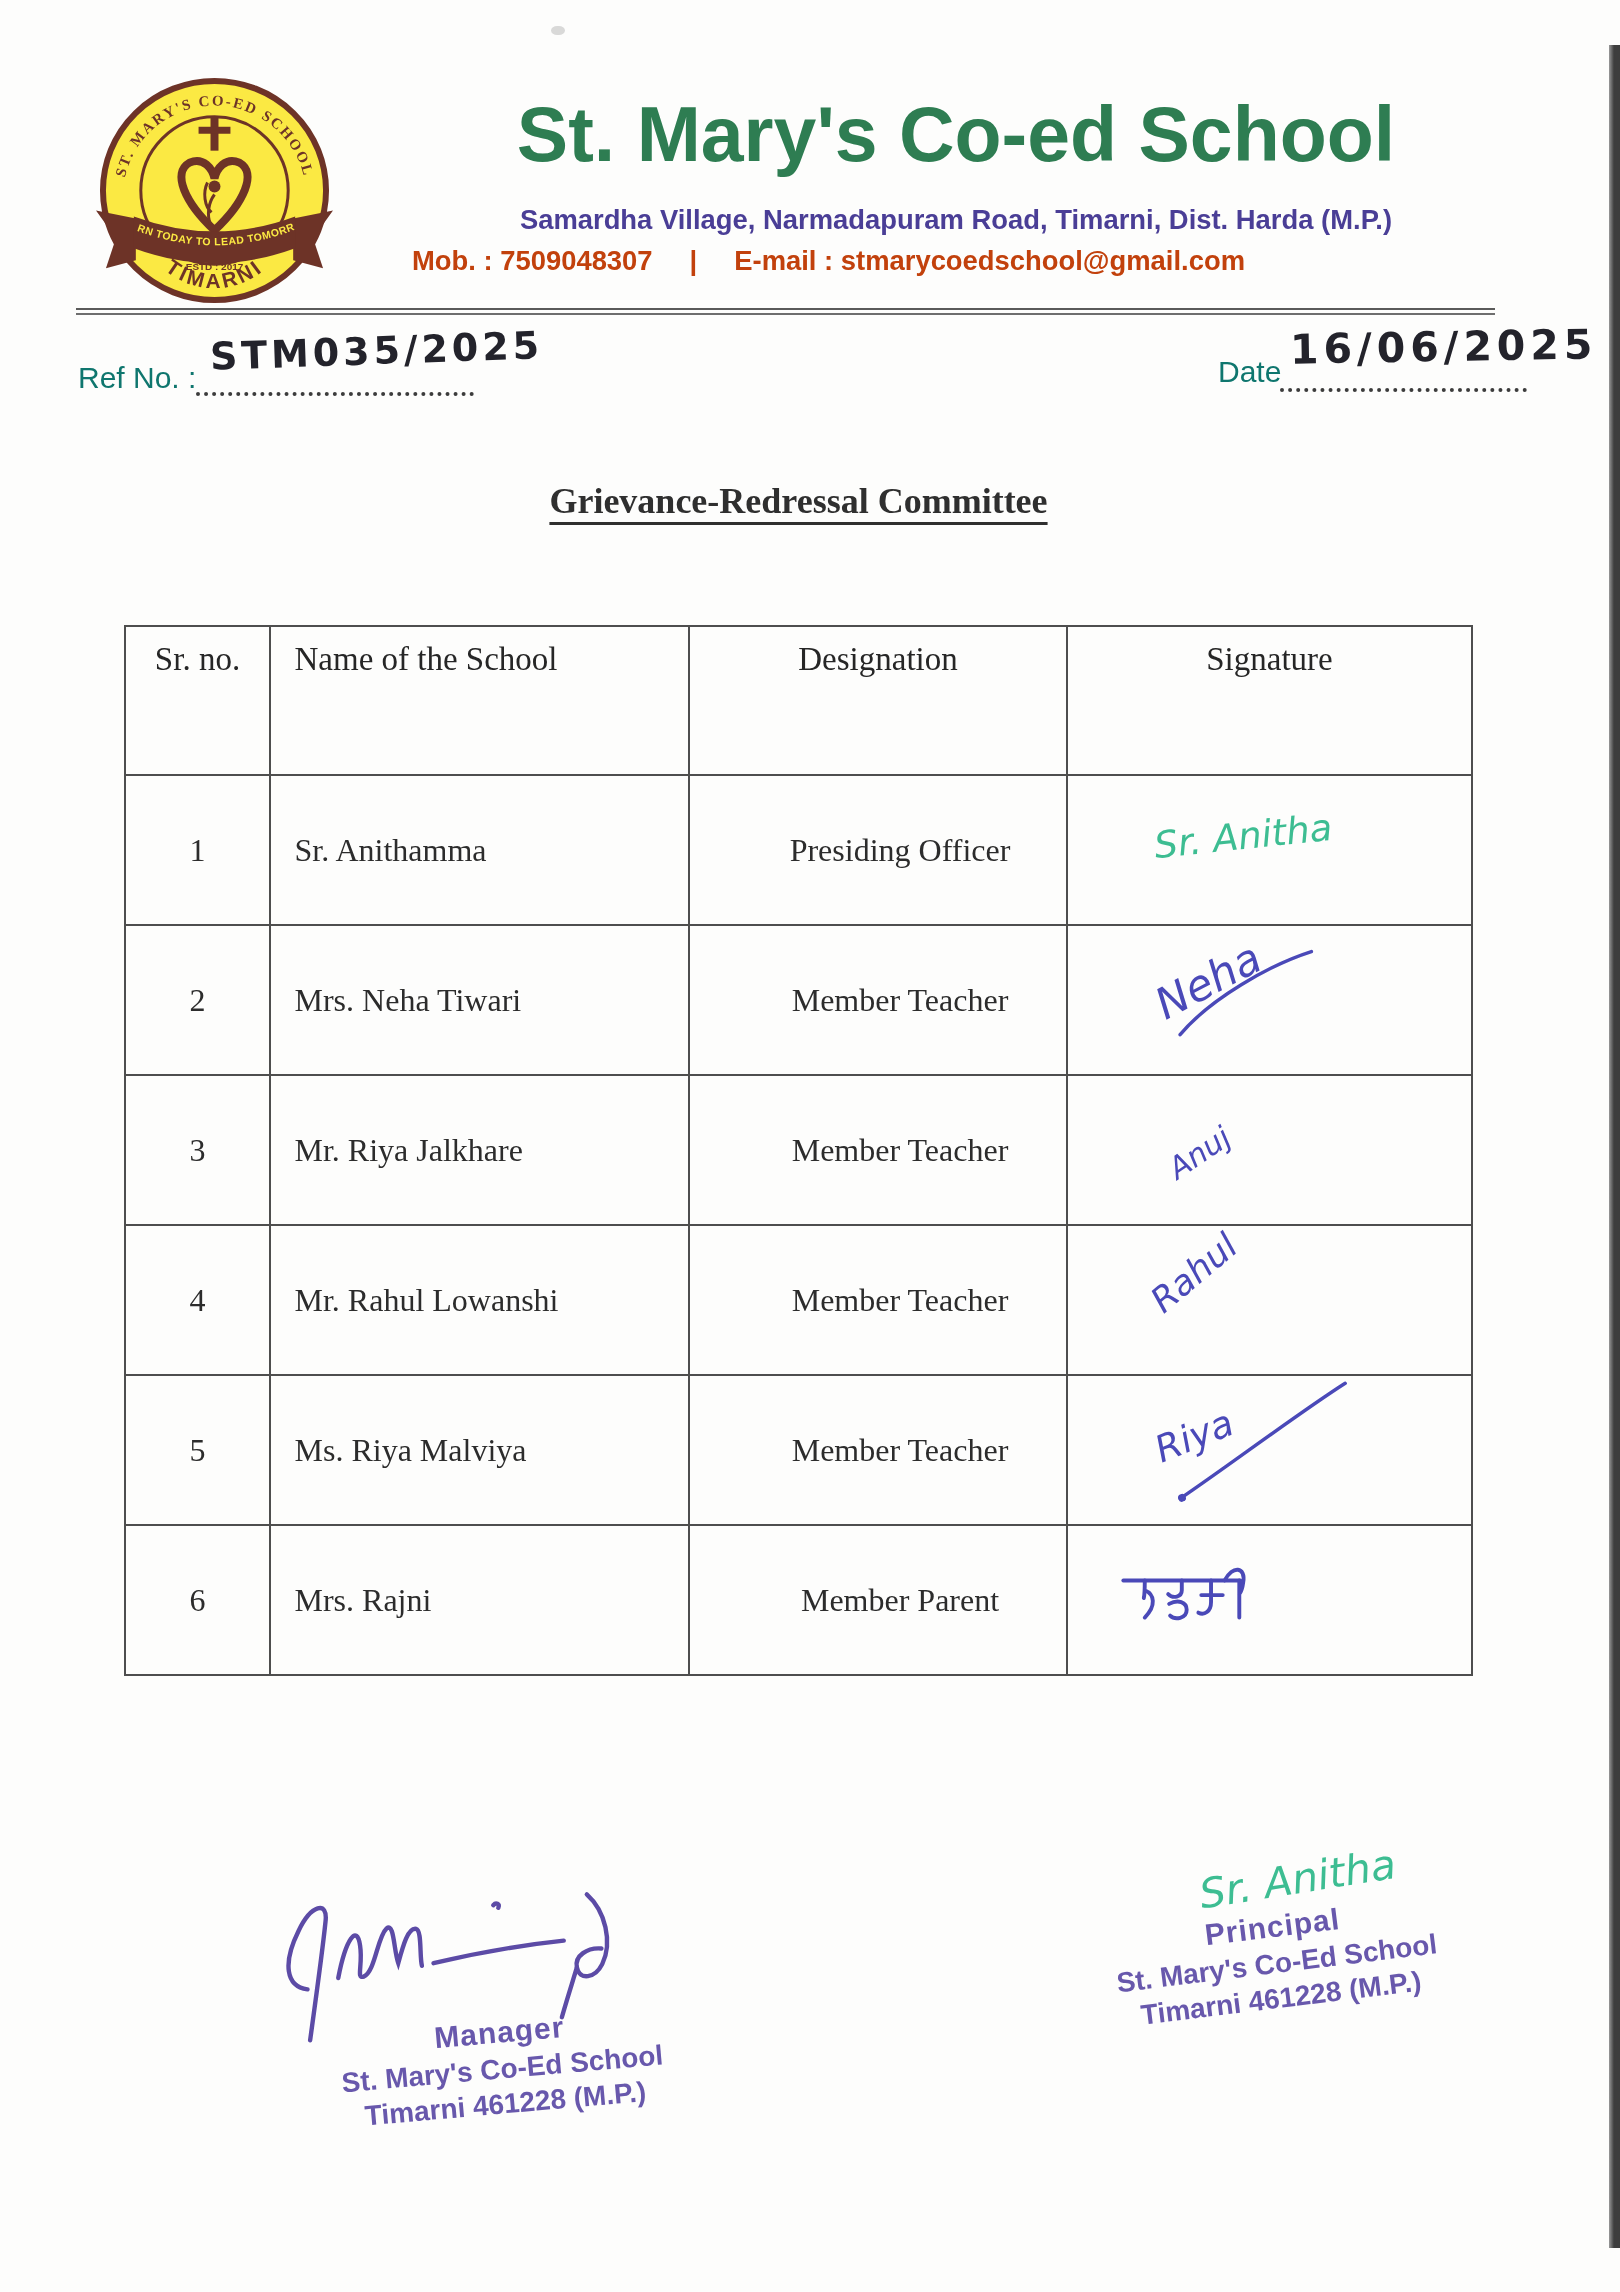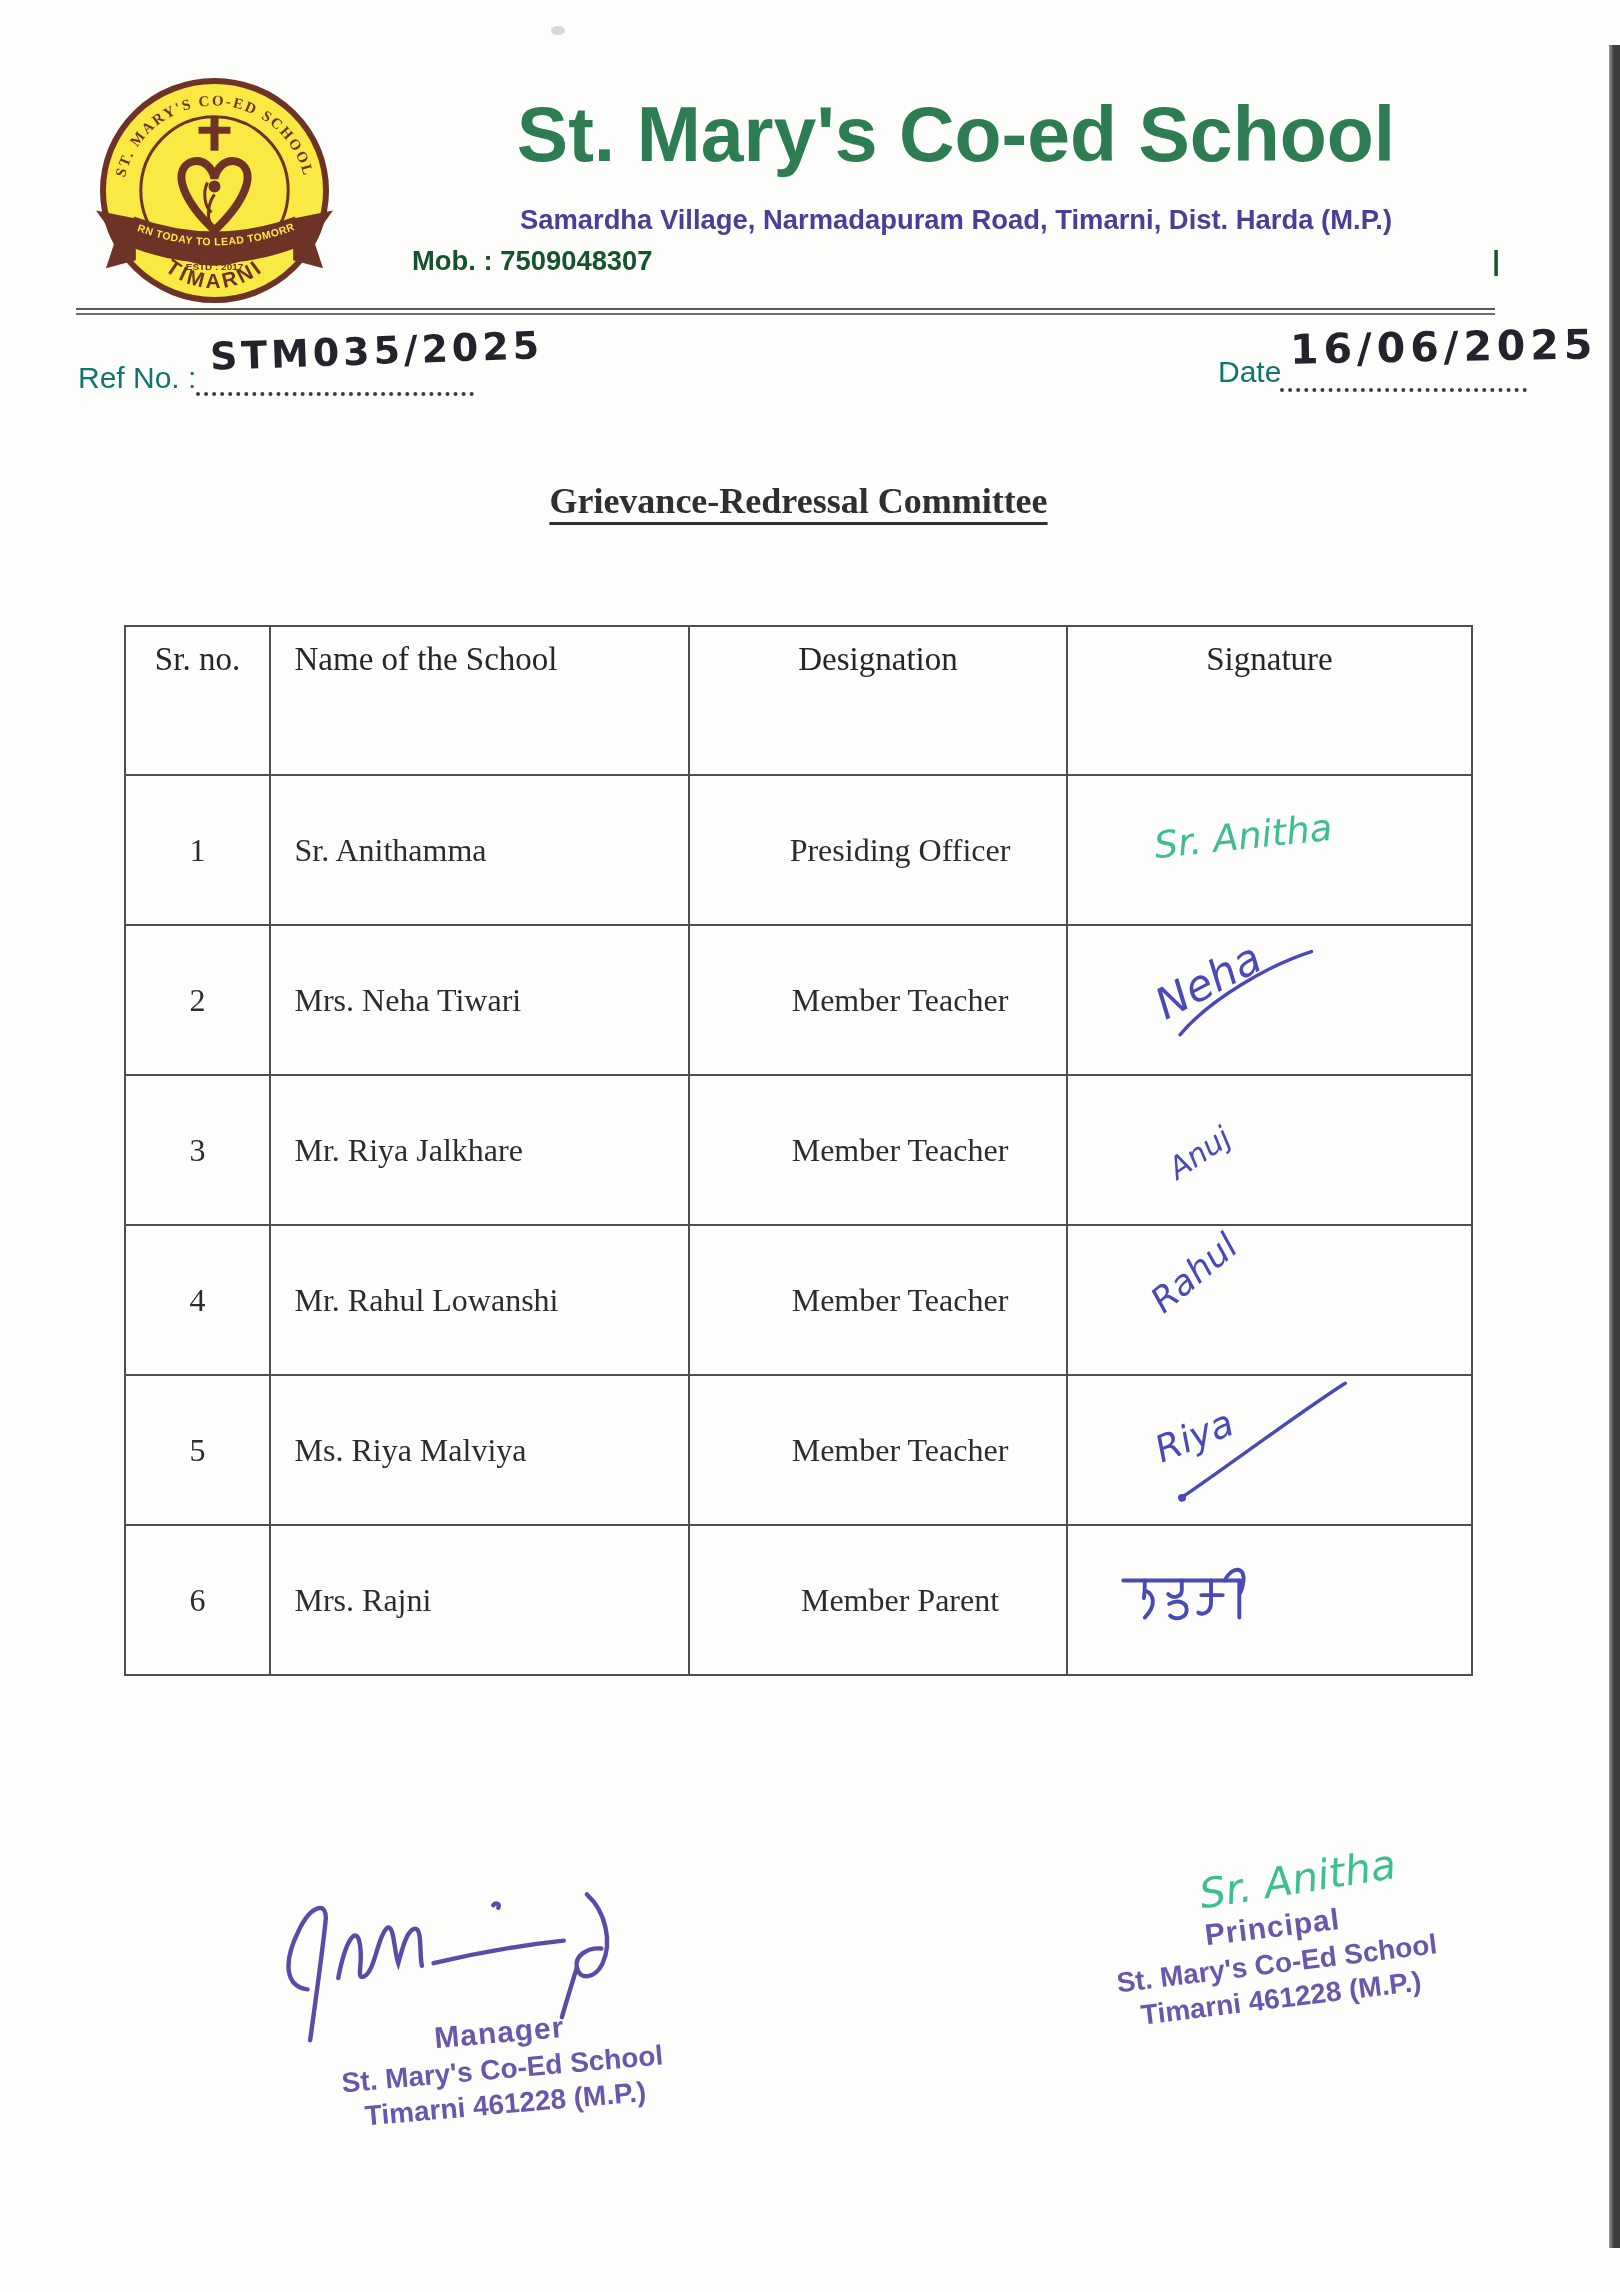--- a/index.html
+++ b/index.html
@@ -14,22 +14,22 @@
     position:absolute; left:412px; top:90px; width:1088px;
     text-align:center; font-size:77px; font-weight:900; letter-spacing:0px;
     color:#2e7d52; font-family:"Liberation Sans", sans-serif;
   }
   .addr-line {
     position:absolute; left:412px; top:204px; width:1088px;
     text-align:center; font-size:27.4px; font-weight:bold; color:#4a3e96;
   }
   .contact-line {
     position:absolute; left:412px; top:245px; width:1088px;
-    display:flex; justify-content:space-between; gap:37px;
-    font-size:27.4px; font-weight:bold; color:#14532d;
+    display:flex; justify-content:flex-start; gap:37px;
+    font-size:27.4px; font-weight:bold; color:#c2410c;
   }
   .rule {
     position:absolute; left:76px; top:308px; width:1419px; height:6.9px;
     border-top:2.9px solid #5a5a5a; border-bottom:2px solid #6e6e6e;
   }
   
   .label { position:absolute; font-size:30px; color:#0f766e; }
   .ref-label  { left:78px;  top:361px; }
   .date-label { left:1218px; top:355px; }
   .dots { position:absolute; height:5.9px; border-bottom:4.9px dotted #3c3c3c; }
@@ -141,20 +141,21 @@
     <text font-family="Liberation Sans, sans-serif" font-size="21" font-weight="bold" fill="#6d3327" letter-spacing="3">
       <textPath href="#lg-bottom" startOffset="50%" text-anchor="middle">TIMARNI</textPath>
     </text>
   </svg>
 
   <div class="school-name">St. Mary's Co-ed School</div>
   <div class="addr-line">Samardha Village, Narmadapuram Road, Timarni, Dist. Harda (M.P.)</div>
   <div class="contact-line">
     <span>Mob. : 7509048307</span>
     <span>|</span>
+    <span>E-mail : stmarycoedschool@gmail.com</span>
   </div>
   <div class="smudge"></div>
   <div class="rule"></div>
 
   <div class="label ref-label">Ref No. :</div>
   <div class="dots ref-dots"></div>
   <div class="handwriting ref-value">STM035/2025</div>
 
   <div class="label date-label">Date</div>
   <div class="dots date-dots"></div>

